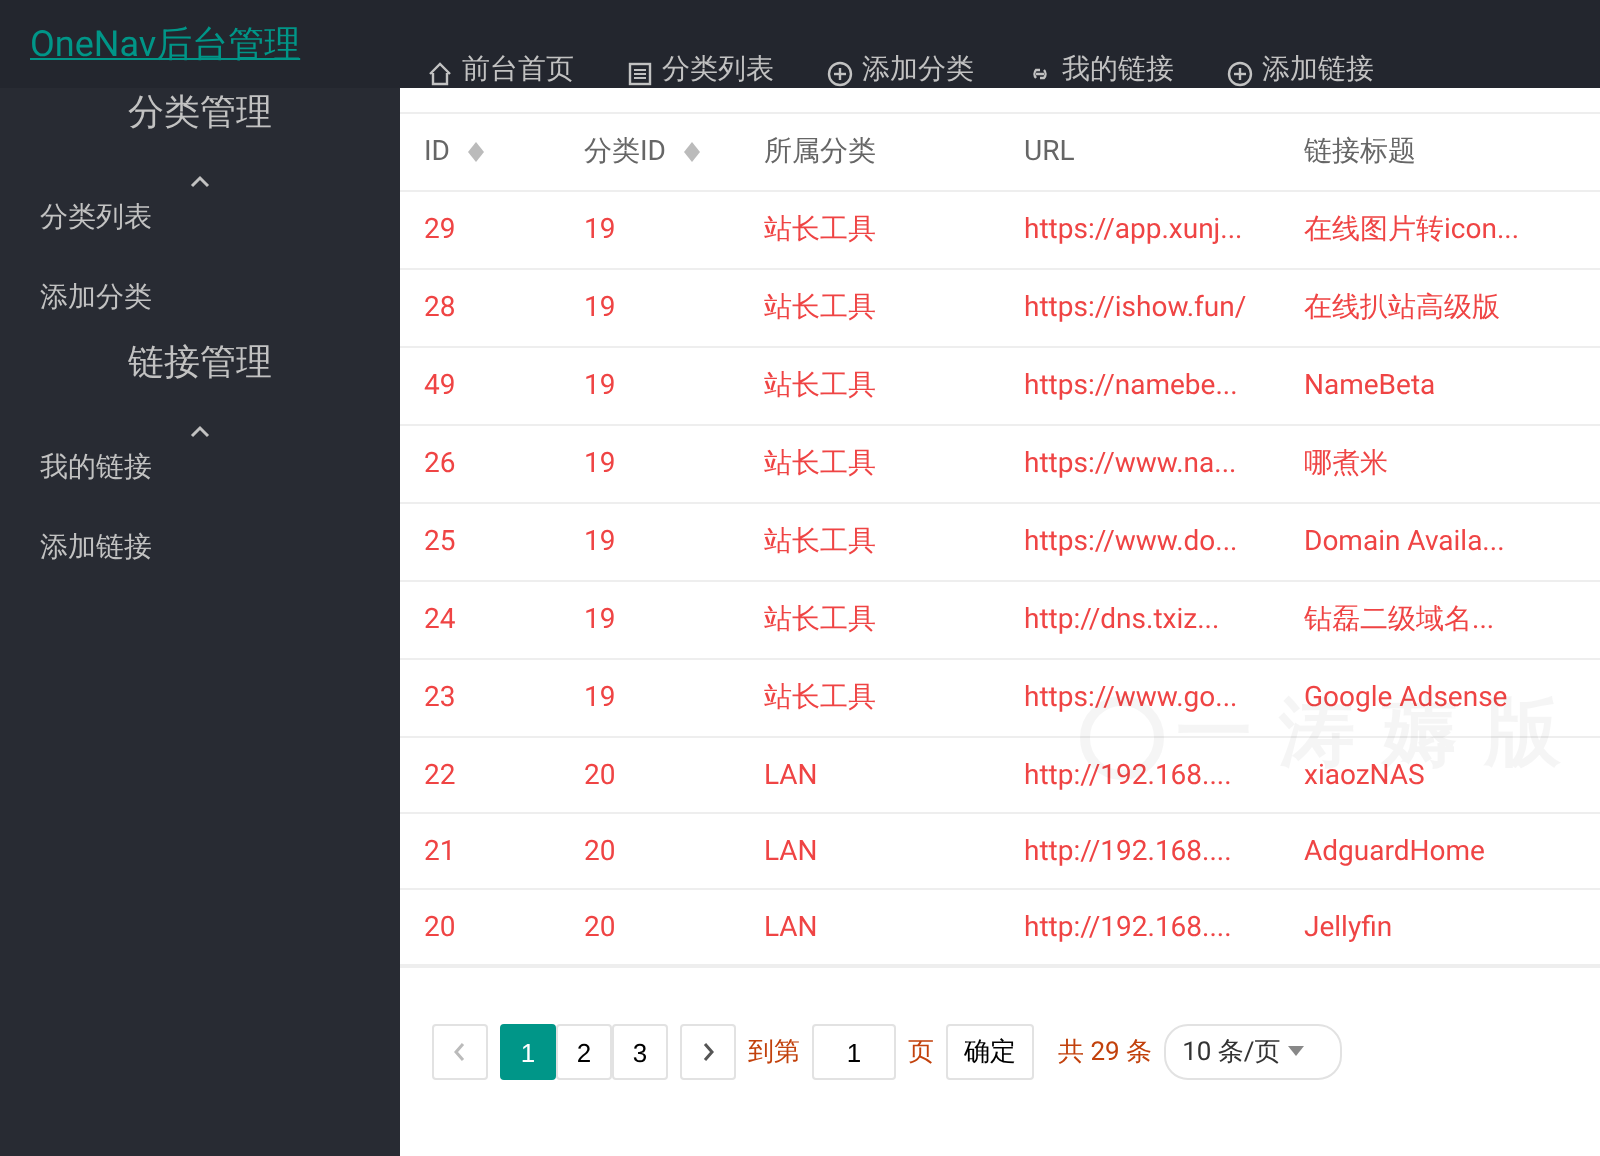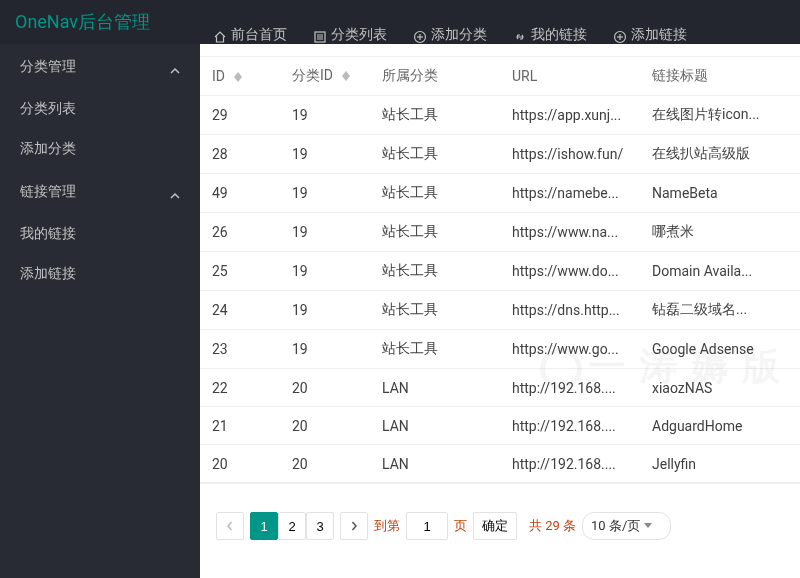--- a/index.html
+++ b/index.html
@@ -23,20 +23,21 @@
   }
   .brand {
     width: 200px;
     padding-left: 15px;
     color: #009688;
     font-size: 18px;
     font-weight: 400;
     display: flex;
     align-items: center;
     height: 100%;
+    text-decoration: underline;
   }
   .topnav {
     display: flex;
     height: 100%;
   }
   .topnav-item {
     display: flex;
     align-items: flex-end;
     padding: 0 13px;
     height: 100%;
@@ -53,21 +54,22 @@
     color: #c2c2c2;
     flex-shrink: 0;
   }
   .side-group {
     height: 45px;
     display: flex;
     align-items: center;
     justify-content: space-between;
     padding: 0 20px;
     cursor: pointer;
-    font-size: 14px;
+    font-size: 18px;
+    flex-direction: column;
   }
   .side-item {
     height: 40px;
     display: flex;
     align-items: center;
     padding: 0 20px 0 20px;
     cursor: pointer;
     font-size: 14px;
   }
   .caret {
@@ -98,21 +100,21 @@
     text-overflow: ellipsis;
     font-size: 14px;
   }
   .table th {
     color: #666;
     background: #fff;
     border-top: 1px solid #eee;
     height: 38px;
   }
   .table td {
-    color: #404040;
+    color: #ef4444;
     height: 38px;
   }
   .table tbody tr:first-child td { border-top: 1px solid #eee; }
   .sort-icons {
     display: inline-flex;
     flex-direction: column;
     margin-left: 6px;
     vertical-align: middle;
     line-height: 5px;
   }
@@ -323,21 +325,21 @@
               <td>25</td>
               <td>19</td>
               <td>站长工具</td>
               <td>https://www.do...</td>
               <td>Domain Availa...</td>
             </tr>
             <tr>
               <td>24</td>
               <td>19</td>
               <td>站长工具</td>
-              <td>https://dns.http...</td>
+              <td>http://dns.txiz...</td>
               <td>钻磊二级域名...</td>
             </tr>
             <tr>
               <td>23</td>
               <td>19</td>
               <td>站长工具</td>
               <td>https://www.go...</td>
               <td>Google Adsense</td>
             </tr>
             <tr>

